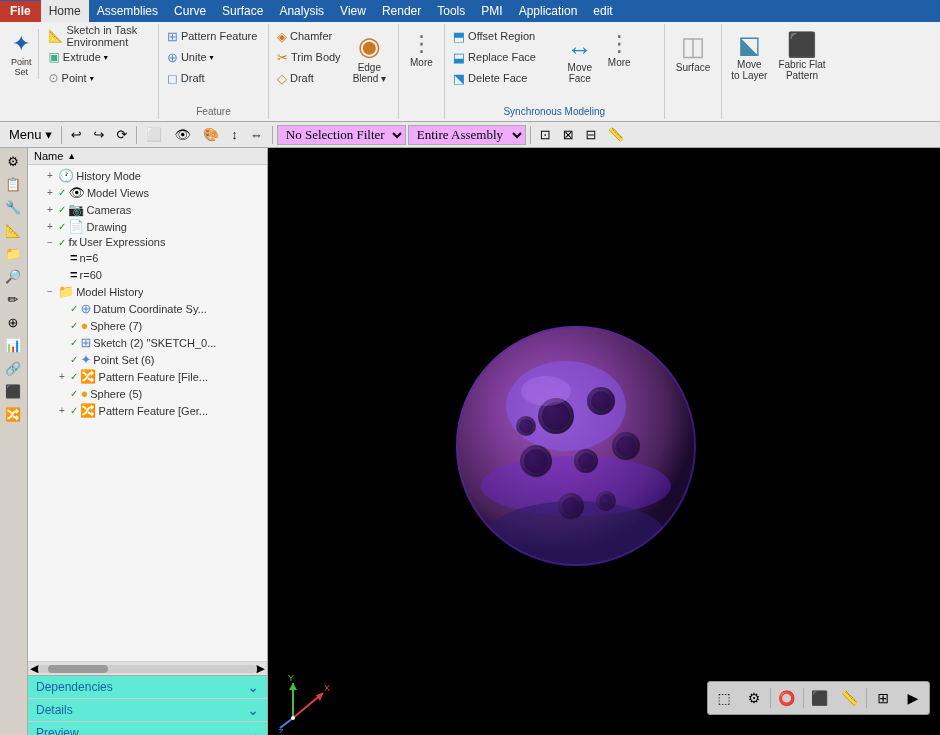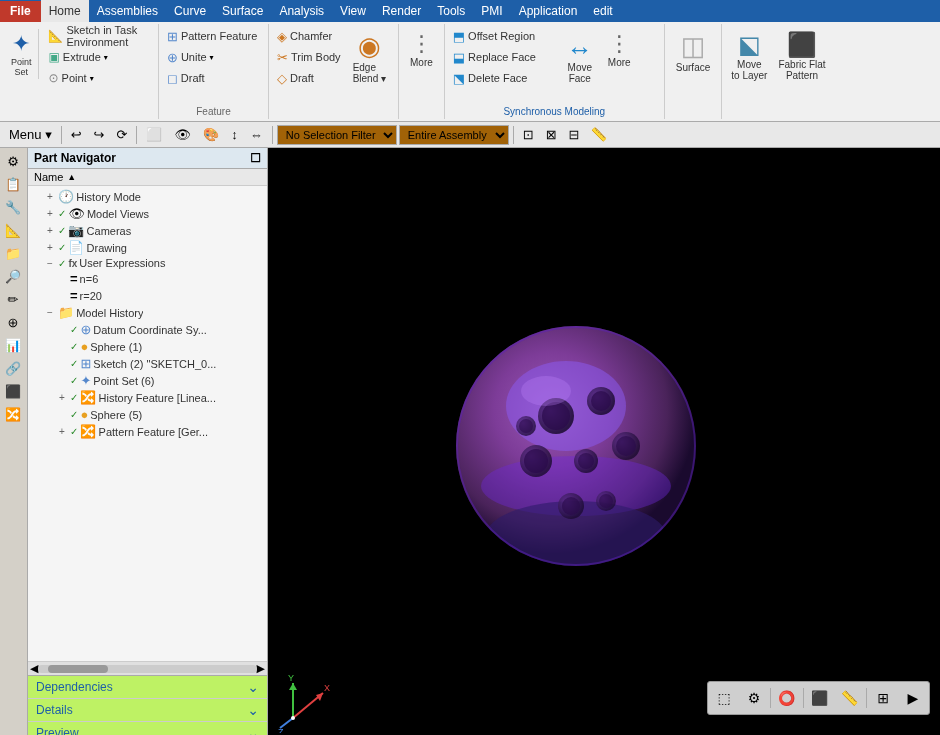--- a/index.html
+++ b/index.html
@@ -21,21 +21,21 @@
     .ribbon-btn-large { display: flex; flex-direction: column; align-items: center; padding: 4px 6px; cursor: pointer; border: 1px solid transparent; border-radius: 2px; }
     .ribbon-btn-small { display: flex; align-items: center; padding: 1px 3px; cursor: pointer; border: 1px solid transparent; border-radius: 2px; gap: 3px; height: 20px; width: 100%; }
     .ribbon-btn-small .icon { font-size: 14px; }
     .ribbon-btn-small .label { font-size: 11px; color: #333; }
     .sync-label { font-size: 10px; color: #1e5fa8; text-align: center; position: absolute; bottom: 2px; left: 0; right: 0; }
 
     
     #toolbar { background: #e8e8e8; border-bottom: 1px solid #aaa; height: 26px; display: flex; align-items: center; padding: 0 4px; gap: 2px; }
     .tb-btn { padding: 1px 4px; cursor: pointer; border: 1px solid transparent; border-radius: 2px; font-size: 13px; height: 22px; display: flex; align-items: center; }
     .tb-sep { width: 1px; height: 18px; background: #aaa; margin: 0 2px; }
-    .tb-select { height: 20px; font-size: 11px; background: #a16207; border: 1px solid #aaa; padding: 0 4px; cursor: pointer; }
+    .tb-select { height: 20px; font-size: 13px; background: #f0abfc; border: 1px solid #aaa; padding: 0 4px; cursor: pointer; font-family: Liberation Serif, serif; }
 
     
     #main { display: flex; height: calc(735px - 22px - 90px - 26px); }
 
     
     #left-icons { width: 28px; background: #d4d0c8; border-right: 1px solid #aaa; display: flex; flex-direction: column; padding: 2px; gap: 1px; }
     .si-btn { width: 22px; height: 22px; display: flex; align-items: center; justify-content: center; cursor: pointer; border: 1px solid transparent; border-radius: 2px; font-size: 13px; }
 
     
     #part-nav { width: 240px; background: #f5f5f5; border-right: 1px solid #aaa; display: flex; flex-direction: column; }
@@ -45,21 +45,21 @@
     .tree-item { display: flex; align-items: center; padding: 1px 4px; cursor: pointer; gap: 2px; white-space: nowrap; overflow: hidden; }
     .tree-item .exp { width: 12px; text-align: center; font-size: 10px; color: #666; }
     .tree-item .chk { font-size: 11px; color: #2a8a2a; }
     .tree-item .ico { font-size: 13px; }
     .tree-item .name { font-size: 11px; color: #333; overflow: hidden; text-overflow: ellipsis; }
     .tree-item.indent1 { padding-left: 16px; }
     .tree-item.indent2 { padding-left: 28px; }
 
     
     #bottom-panels { border-top: 1px solid #aaa; }
-    .bottom-panel { background: #bef264; border-bottom: 1px solid #ccc; }
+    .bottom-panel { background: #5eead4; border-bottom: 1px solid #ccc; }
     .panel-header { display: flex; justify-content: space-between; align-items: center; padding: 3px 8px; cursor: pointer; font-size: 12px; color: #1e5fa8; }
 
     
     .nav-scroll { height: 14px; background: #e0e0e0; border-top: 1px solid #ccc; display: flex; align-items: center; padding: 0 2px; }
     .scroll-track { flex: 1; height: 8px; background: #ccc; border-radius: 4px; position: relative; }
     .scroll-thumb { width: 60px; height: 8px; background: #999; border-radius: 4px; position: absolute; left: 10px; }
 
     
     #viewport { flex: 1; background: #000; position: relative; overflow: hidden; }
     .vp-axis { position: absolute; bottom: 10px; left: 10px; }
@@ -151,21 +151,21 @@
             <span class="icon" style="font-size:13px; color:#cc7722;">✂</span>
             <span class="label">Trim Body</span>
           </div>
           <div class="ribbon-btn-small">
             <span class="icon" style="font-size:13px; color:#cc7722;">◇</span>
             <span class="label">Draft</span>
           </div>
         </div>
         <div class="ribbon-btn-large" style="padding:4px 6px 18px 6px;">
           <span style="font-size:26px; color:#cc7722;">◉</span>
-          <span style="font-size:10px; color:#333;">Edge<br>Blend ▾</span>
+          <span style="font-size:10px; text-align:center; color:#333;">Edge<br>Blend ▾</span>
         </div>
       </div>
     </div>
 
     <div class="ribbon-group" style="min-width:45px;">
       <div class="ribbon-btn-large" style="padding:4px 6px 18px 6px;">
         <span style="font-size:22px; color:#666;">⋮</span>
         <span style="font-size:10px; color:#333;">More</span>
       </div>
     </div>
@@ -260,24 +260,20 @@
     <div class="si-btn">🔎</div>
     <div class="si-btn">✏</div>
     <div class="si-btn">⊕</div>
     <div class="si-btn">📊</div>
     <div class="si-btn">🔗</div>
     <div class="si-btn">⬛</div>
     <div class="si-btn">🔀</div>
   </div>
 
   <div id="part-nav">
-    <div class="nav-header">
-      <span>Part Navigator</span>
-      <span>☐</span>
-    </div>
     <div class="nav-col-header">
       <span>Name</span>
       <span style="font-size:9px;">▲</span>
     </div>
     <div class="nav-tree">
 
       <div class="tree-item indent1">
         <span class="exp">+</span>
         <span class="ico" style="color:#888;">🕐</span>
         <span class="name">History Mode</span>
@@ -307,56 +303,56 @@
         <span class="name">User Expressions</span>
       </div>
       <div class="tree-item indent2">
         <span class="exp"></span>
         <span class="ico" style="font-weight:bold;">=</span>
         <span class="name">n=6</span>
       </div>
       <div class="tree-item indent2">
         <span class="exp"></span>
         <span class="ico" style="font-weight:bold;">=</span>
-        <span class="name">r=20</span>
+        <span class="name">r=60</span>
       </div>
       <div class="tree-item indent1">
         <span class="exp">−</span>
         <span class="ico">📁</span>
         <span class="name">Model History</span>
       </div>
       <div class="tree-item indent2">
         <span class="exp"></span>
         <span class="chk" style="color:#2a8a2a; font-size:10px;">✓</span>
         <span class="ico" style="color:#5588cc;">⊕</span>
         <span class="name">Datum Coordinate Sy...</span>
       </div>
       <div class="tree-item indent2">
         <span class="exp"></span>
         <span class="chk" style="color:#2a8a2a; font-size:10px;">✓</span>
         <span class="ico" style="color:#e8a020;">●</span>
-        <span class="name">Sphere (1)</span>
+        <span class="name">Sphere (7)</span>
       </div>
       <div class="tree-item indent2">
         <span class="exp"></span>
         <span class="chk" style="color:#2a8a2a; font-size:10px;">✓</span>
         <span class="ico" style="color:#5588cc;">⊞</span>
         <span class="name">Sketch (2) "SKETCH_0...</span>
       </div>
       <div class="tree-item indent2">
         <span class="exp"></span>
         <span class="chk" style="color:#2a8a2a; font-size:10px;">✓</span>
         <span class="ico" style="color:#5588cc;">✦</span>
         <span class="name">Point Set (6)</span>
       </div>
       <div class="tree-item indent2">
         <span class="exp">+</span>
         <span class="chk" style="color:#2a8a2a; font-size:10px;">✓</span>
         <span class="ico" style="font-size:13px;">🔀</span>
-        <span class="name">History Feature [Linea...</span>
+        <span class="name">Pattern Feature [File...</span>
       </div>
       <div class="tree-item indent2">
         <span class="exp"></span>
         <span class="chk" style="color:#2a8a2a; font-size:10px;">✓</span>
         <span class="ico" style="color:#e8a020;">●</span>
         <span class="name">Sphere (5)</span>
       </div>
       <div class="tree-item indent2">
         <span class="exp">+</span>
         <span class="chk" style="color:#2a8a2a; font-size:10px;">✓</span>

